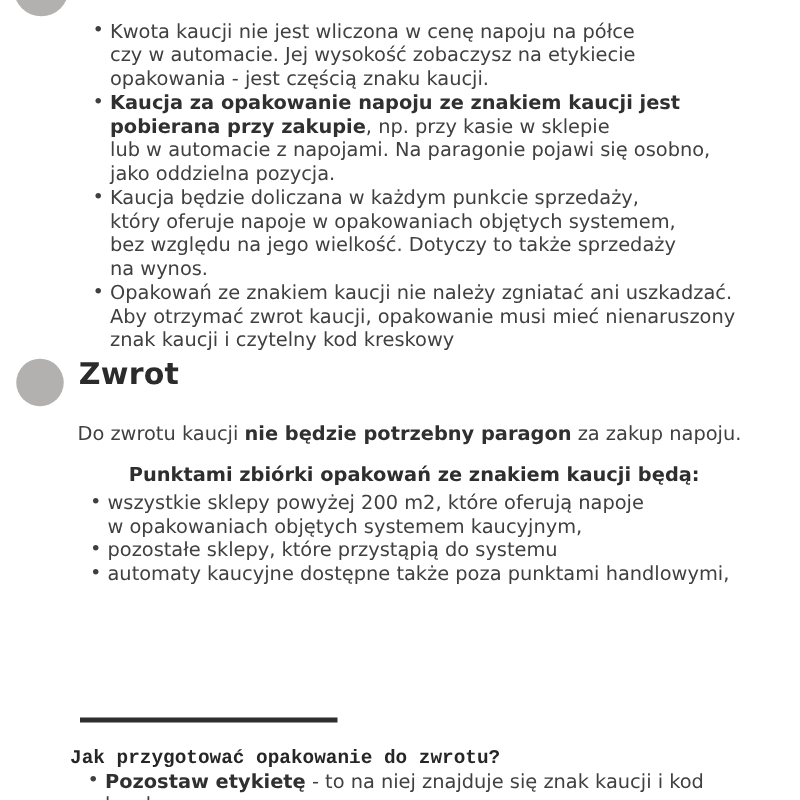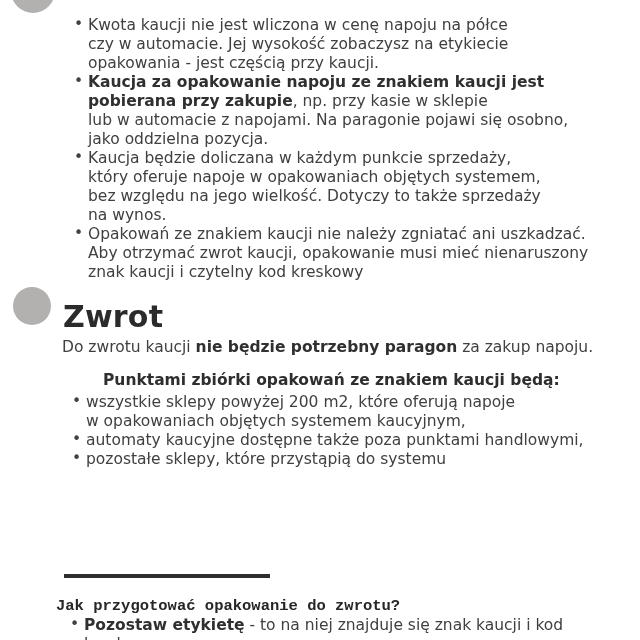--- a/index.html
+++ b/index.html
@@ -36,22 +36,22 @@
     content: "\2022";
     position: absolute;
     left: -14px;
     top: -1px;
     color: #404040;
   }
 
   .intro-list { left: 88px; top: 16px; width: 545px; }
 
   .zwrot-title {
-    left: 63px; top: 304px;
-    font-size: 30px;
+    left: 63px; top: 286px;
+    font-size: 24px;
     line-height: 26px;
     font-weight: bold;
     color: #2b2b2b;
     letter-spacing: 0.2px;
   }
   .zwrot-par { left: 62px; top: 338px; width: 578px; white-space: nowrap; }
   .list-heading {
     left: 62px; top: 371px; width: 560px;
     font-size: 15.5px;
     font-weight: bold;
@@ -76,21 +76,21 @@
   .prep-list { left: 84px; top: 616px; width: 548px; }
 </style>
 </head>
 <body>
 
 <div class="abs marker-circle circle-top"></div>
 
 <ul class="abs blist intro-list">
   <li><span>Kwota kaucji nie jest wliczona w cenę napoju na półce
 czy w automacie. Jej wysokość zobaczysz na etykiecie
-opakowania - jest częścią przy kaucji.</span></li>
+opakowania - jest częścią znaku kaucji.</span></li>
   <li><b>Kaucja za opakowanie napoju ze znakiem kaucji jest
 pobierana przy zakupie</b><span>, np. przy kasie w sklepie
 lub w automacie z napojami. Na paragonie pojawi się osobno,
 jako oddzielna pozycja.</span></li>
   <li><span>Kaucja będzie doliczana w każdym punkcie sprzedaży,
 który oferuje napoje w opakowaniach objętych systemem,
 bez względu na jego wielkość. Dotyczy to także sprzedaży
 na wynos.</span></li>
   <li><span>Opakowań ze znakiem kaucji nie należy zgniatać ani uszkadzać.
 Aby otrzymać zwrot kaucji, opakowanie musi mieć nienaruszony
@@ -100,22 +100,22 @@
 <div class="abs marker-circle circle-zwrot"></div>
 <h2 class="abs zwrot-title">Zwrot</h2>
 
 <p class="abs zwrot-par"><span>Do zwrotu kaucji </span><b>nie będzie potrzebny paragon</b><span> za zakup napoju.</span></p>
 
 <h3 class="abs list-heading">Punktami zbiórki opakowań ze znakiem kaucji będą:</h3>
 
 <ul class="abs blist zwrot-list">
   <li><span>wszystkie sklepy powyżej 200 m2, które oferują napoje
 w opakowaniach objętych systemem kaucyjnym,</span></li>
+  <li><span>pozostałe sklepy, które przystąpią do systemu</span></li>
   <li><span>automaty kaucyjne dostępne także poza punktami handlowymi,</span></li>
-  <li><span>pozostałe sklepy, które przystąpią do systemu</span></li>
 </ul>
 
 <div class="abs divider"></div>
 
 <h3 class="abs prep-heading">Jak przygotować opakowanie do zwrotu?</h3>
 
 <ul class="abs blist prep-list">
   <li><b>Pozostaw etykietę</b><span> - to na niej znajduje się znak kaucji i kod kreskowy</span></li>
 </ul>
 

